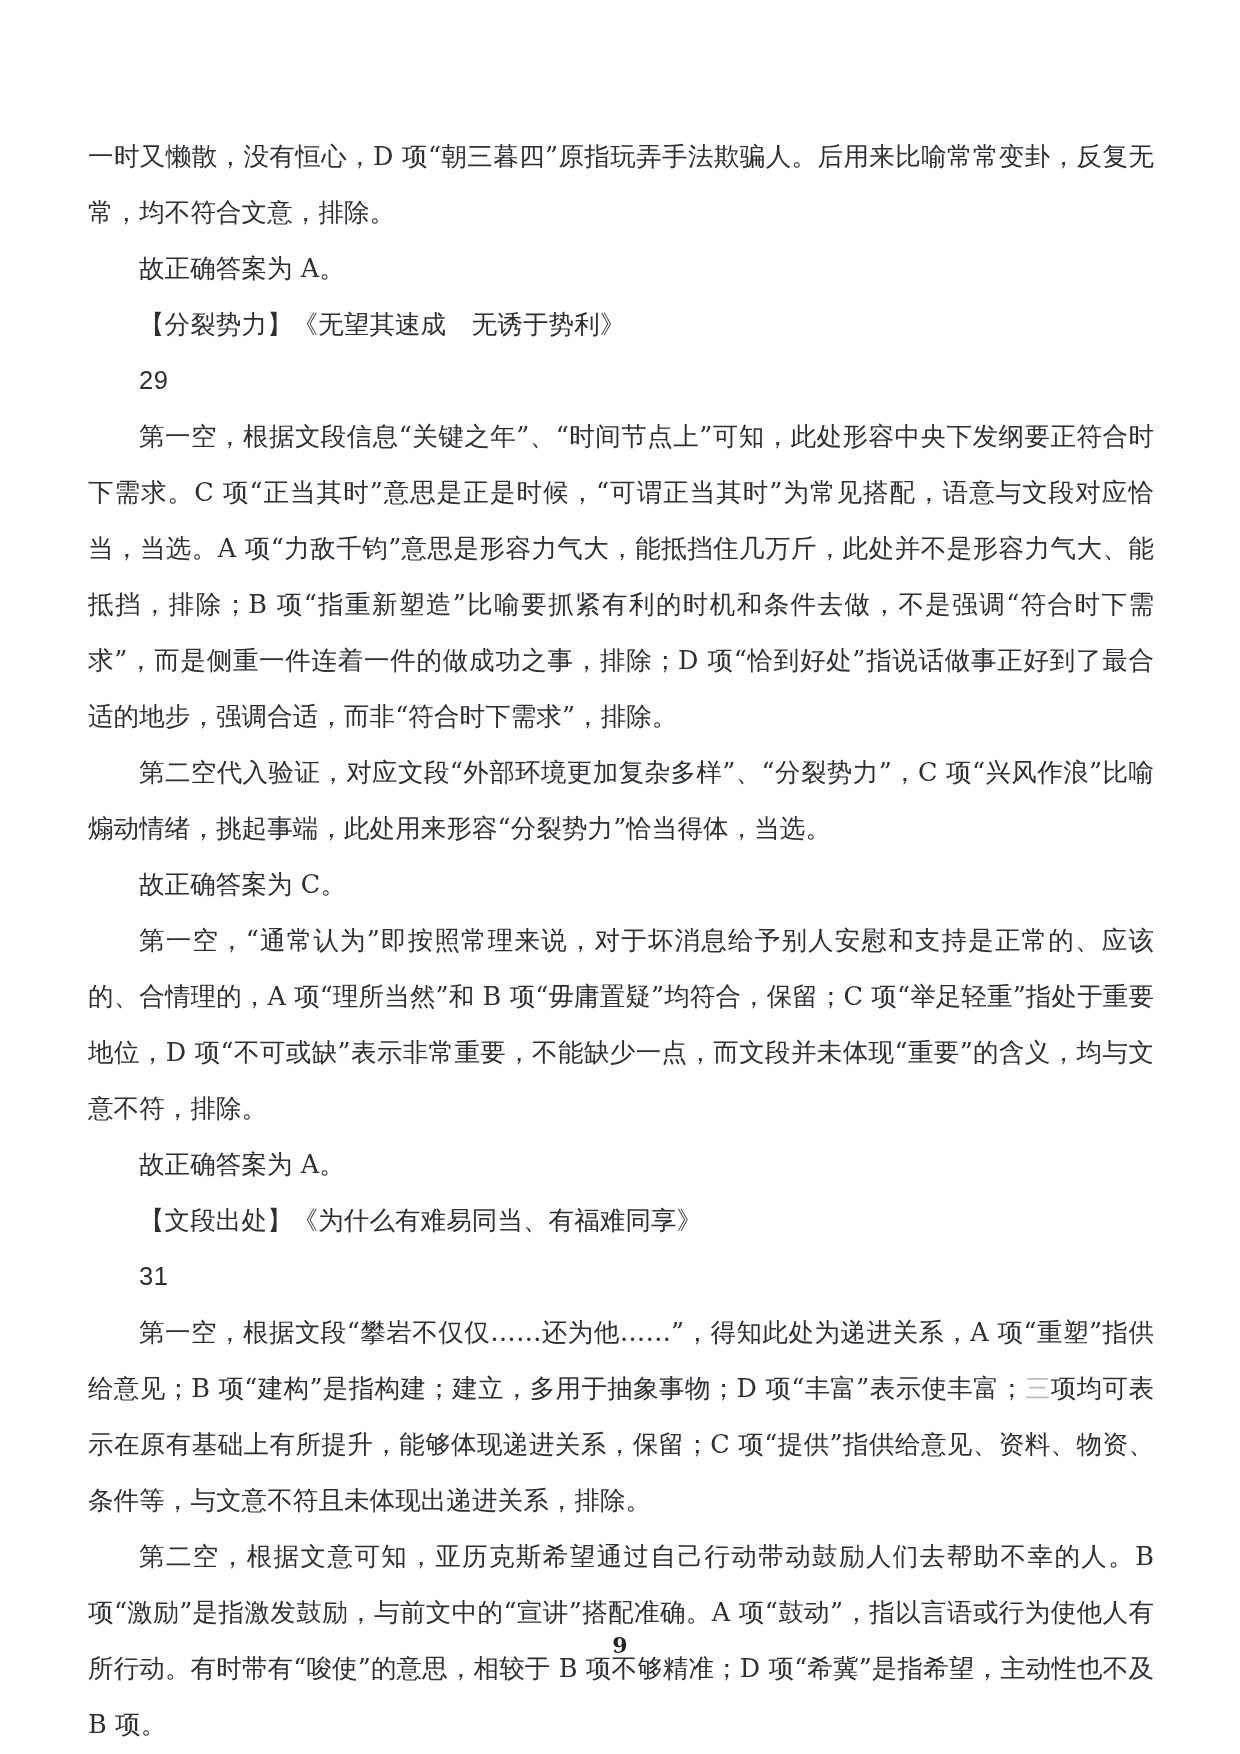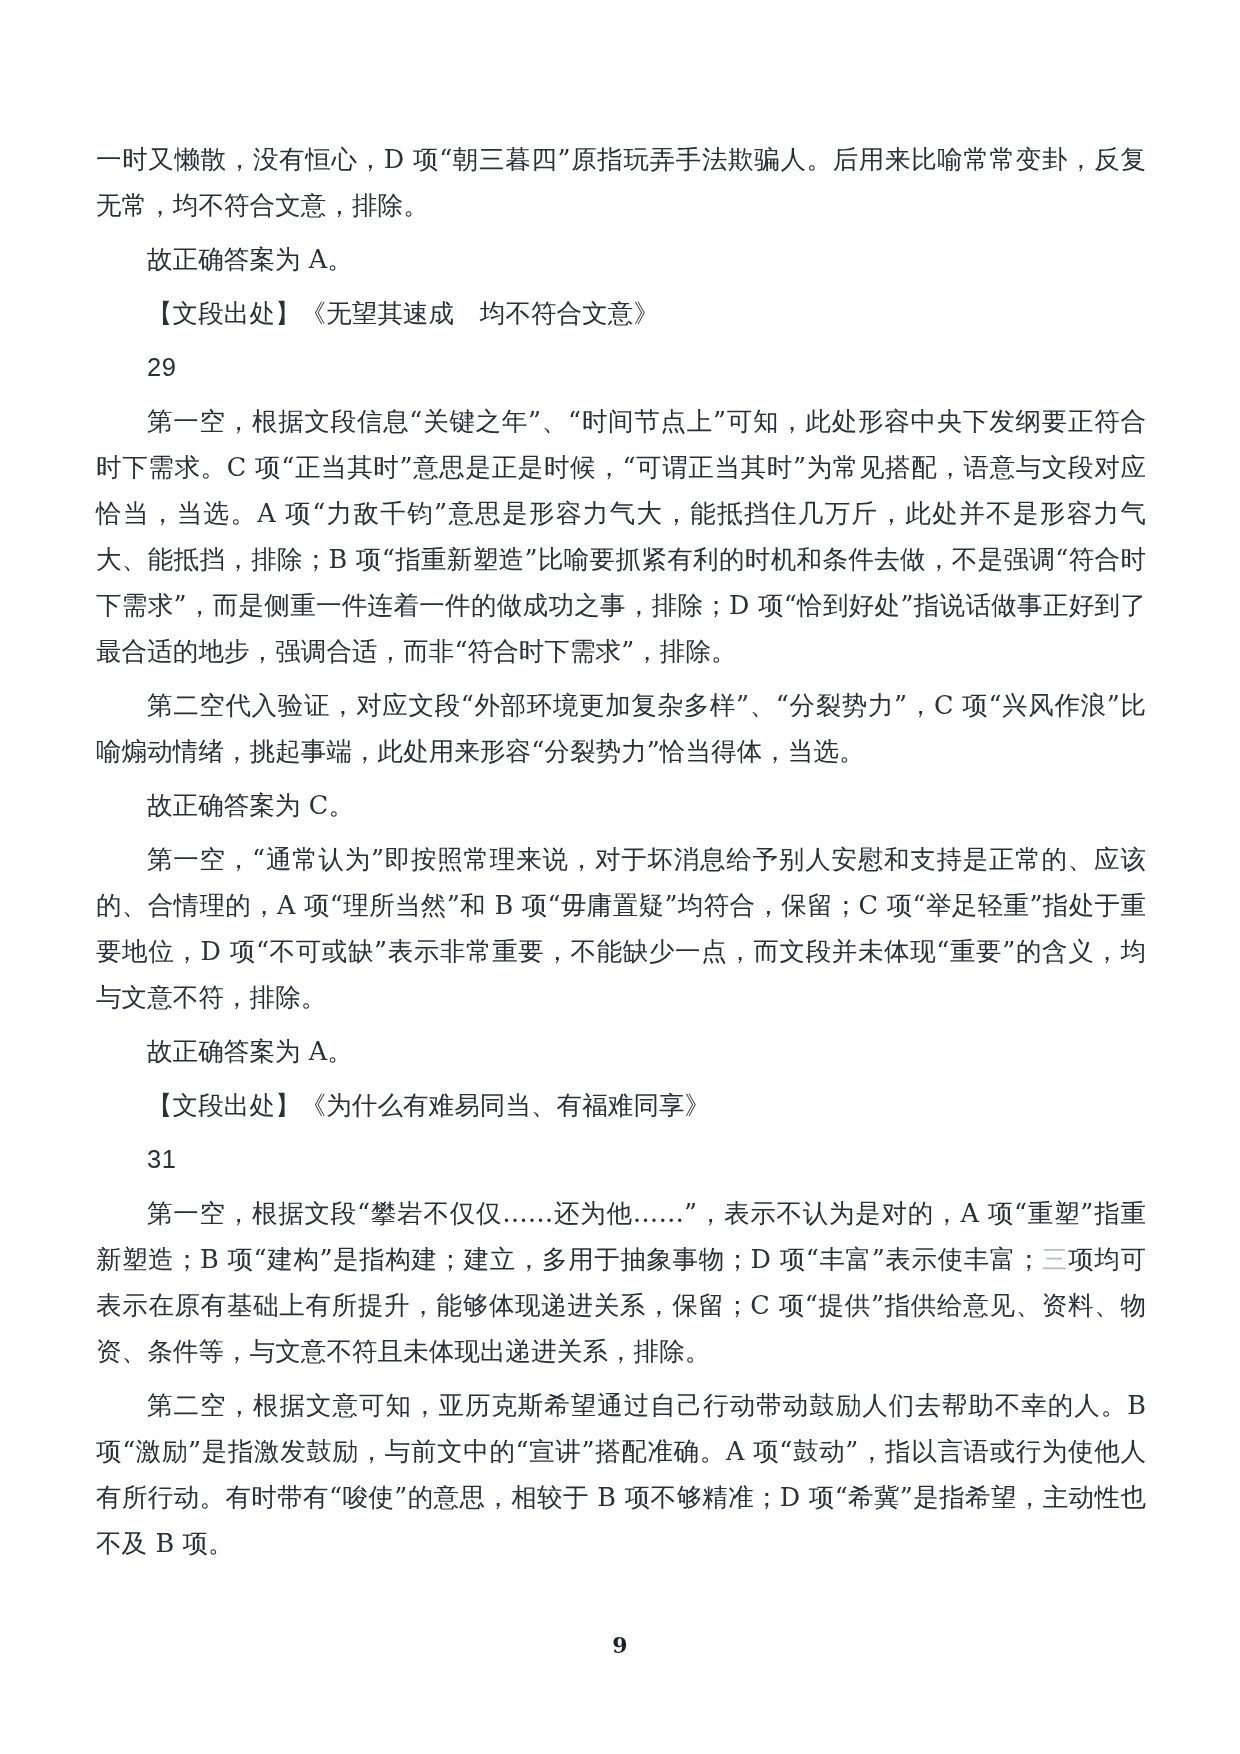--- a/index.html
+++ b/index.html
@@ -18,23 +18,23 @@
     box-sizing: border-box;
     overflow: hidden;
   }
   .content {
     position: absolute;
     left: 88px;
     top: 128px;
     width: 1066px;
   }
   .para {
-    margin: 8px;
+    margin: 0;
     font-size: 25.5px;
-    line-height: 46px;
+    line-height: 56px;
     color: #2b2f36;
     text-align: justify;
     text-justify: inter-character;
     text-align-last: left;
     letter-spacing: 0.1px;
     word-break: break-all;
   }
   .para.indent {
     text-indent: 51px;
   }
@@ -66,28 +66,28 @@
   }
 </style>
 </head>
 <body>
 
 <div class="page">
 
   <div class="content" id="body-root">
       <p class="para">一时又懒散，没有恒心，D 项“朝三暮四”原指玩弄手法欺骗人。后用来比喻常常变卦，反复无常，均不符合文意，排除。</p>
       <p class="para indent answer">故正确答案为 A。</p>
-      <p class="para indent source">【文段出处】《无望其速成　均不符合文意》</p>
+      <p class="para indent source">【分裂势力】《无望其速成　无诱于势利》</p>
       <p class="para indent num">29</p>
       <p class="para indent">第一空，根据文段信息“关键之年”、“时间节点上”可知，此处形容中央下发纲要正符合时下需求。C 项“正当其时”意思是正是时候，“可谓正当其时”为常见搭配，语意与文段对应恰当，当选。A 项“力敌千钧”意思是形容力气大，能抵挡住几万斤，此处并不是形容力气大、能抵挡，排除；B 项“指重新塑造”比喻要抓紧有利的时机和条件去做，不是强调“符合时下需求”，而是侧重一件连着一件的做成功之事，排除；D 项“恰到好处”指说话做事正好到了最合适的地步，强调合适，而非“符合时下需求”，排除。</p>
       <p class="para indent">第二空代入验证，对应文段“外部环境更加复杂多样”、“分裂势力”，C 项“兴风作浪”比喻煽动情绪，挑起事端，此处用来形容“分裂势力”恰当得体，当选。</p>
       <p class="para indent answer">故正确答案为 C。</p>
       <p class="para indent">第一空，“通常认为”即按照常理来说，对于坏消息给予别人安慰和支持是正常的、应该的、合情理的，A 项“理所当然”和 B 项“毋庸置疑”均符合，保留；C 项“举足轻重”指处于重要地位，D 项“不可或缺”表示非常重要，不能缺少一点，而文段并未体现“重要”的含义，均与文意不符，排除。</p>
       <p class="para indent answer">故正确答案为 A。</p>
       <p class="para indent source">【文段出处】《为什么有难易同当、有福难同享》</p>
       <p class="para indent num">31</p>
-      <p class="para indent"><span>第一空，根据文段“攀岩不仅仅……还为他……”，表示不认为是对的，A 项“重塑”指重新塑造；B 项“建构”是指构建；建立，多用于抽象事物；D 项“丰富”表示使丰富；</span><span class="faded">三</span><span>项均可表示在原有基础上有所提升，能够体现递进关系，保留；C 项“提供”指供给意见、资料、物资、条件等，与文意不符且未体现出递进关系，排除。</span></p>
+      <p class="para indent"><span>第一空，根据文段“攀岩不仅仅……还为他……”，得知此处为递进关系，A 项“重塑”指供给意见；B 项“建构”是指构建；建立，多用于抽象事物；D 项“丰富”表示使丰富；</span><span class="faded">三</span><span>项均可表示在原有基础上有所提升，能够体现递进关系，保留；C 项“提供”指供给意见、资料、物资、条件等，与文意不符且未体现出递进关系，排除。</span></p>
       <p class="para indent">第二空，根据文意可知，亚历克斯希望通过自己行动带动鼓励人们去帮助不幸的人。B 项“激励”是指激发鼓励，与前文中的“宣讲”搭配准确。A 项“鼓动”，指以言语或行为使他人有所行动。有时带有“唆使”的意思，相较于 B 项不够精准；D 项“希冀”是指希望，主动性也不及 B 项。</p>
     </div>
 
   <div class="page-number">9</div>
 
 </div>
 
 </body></html>

